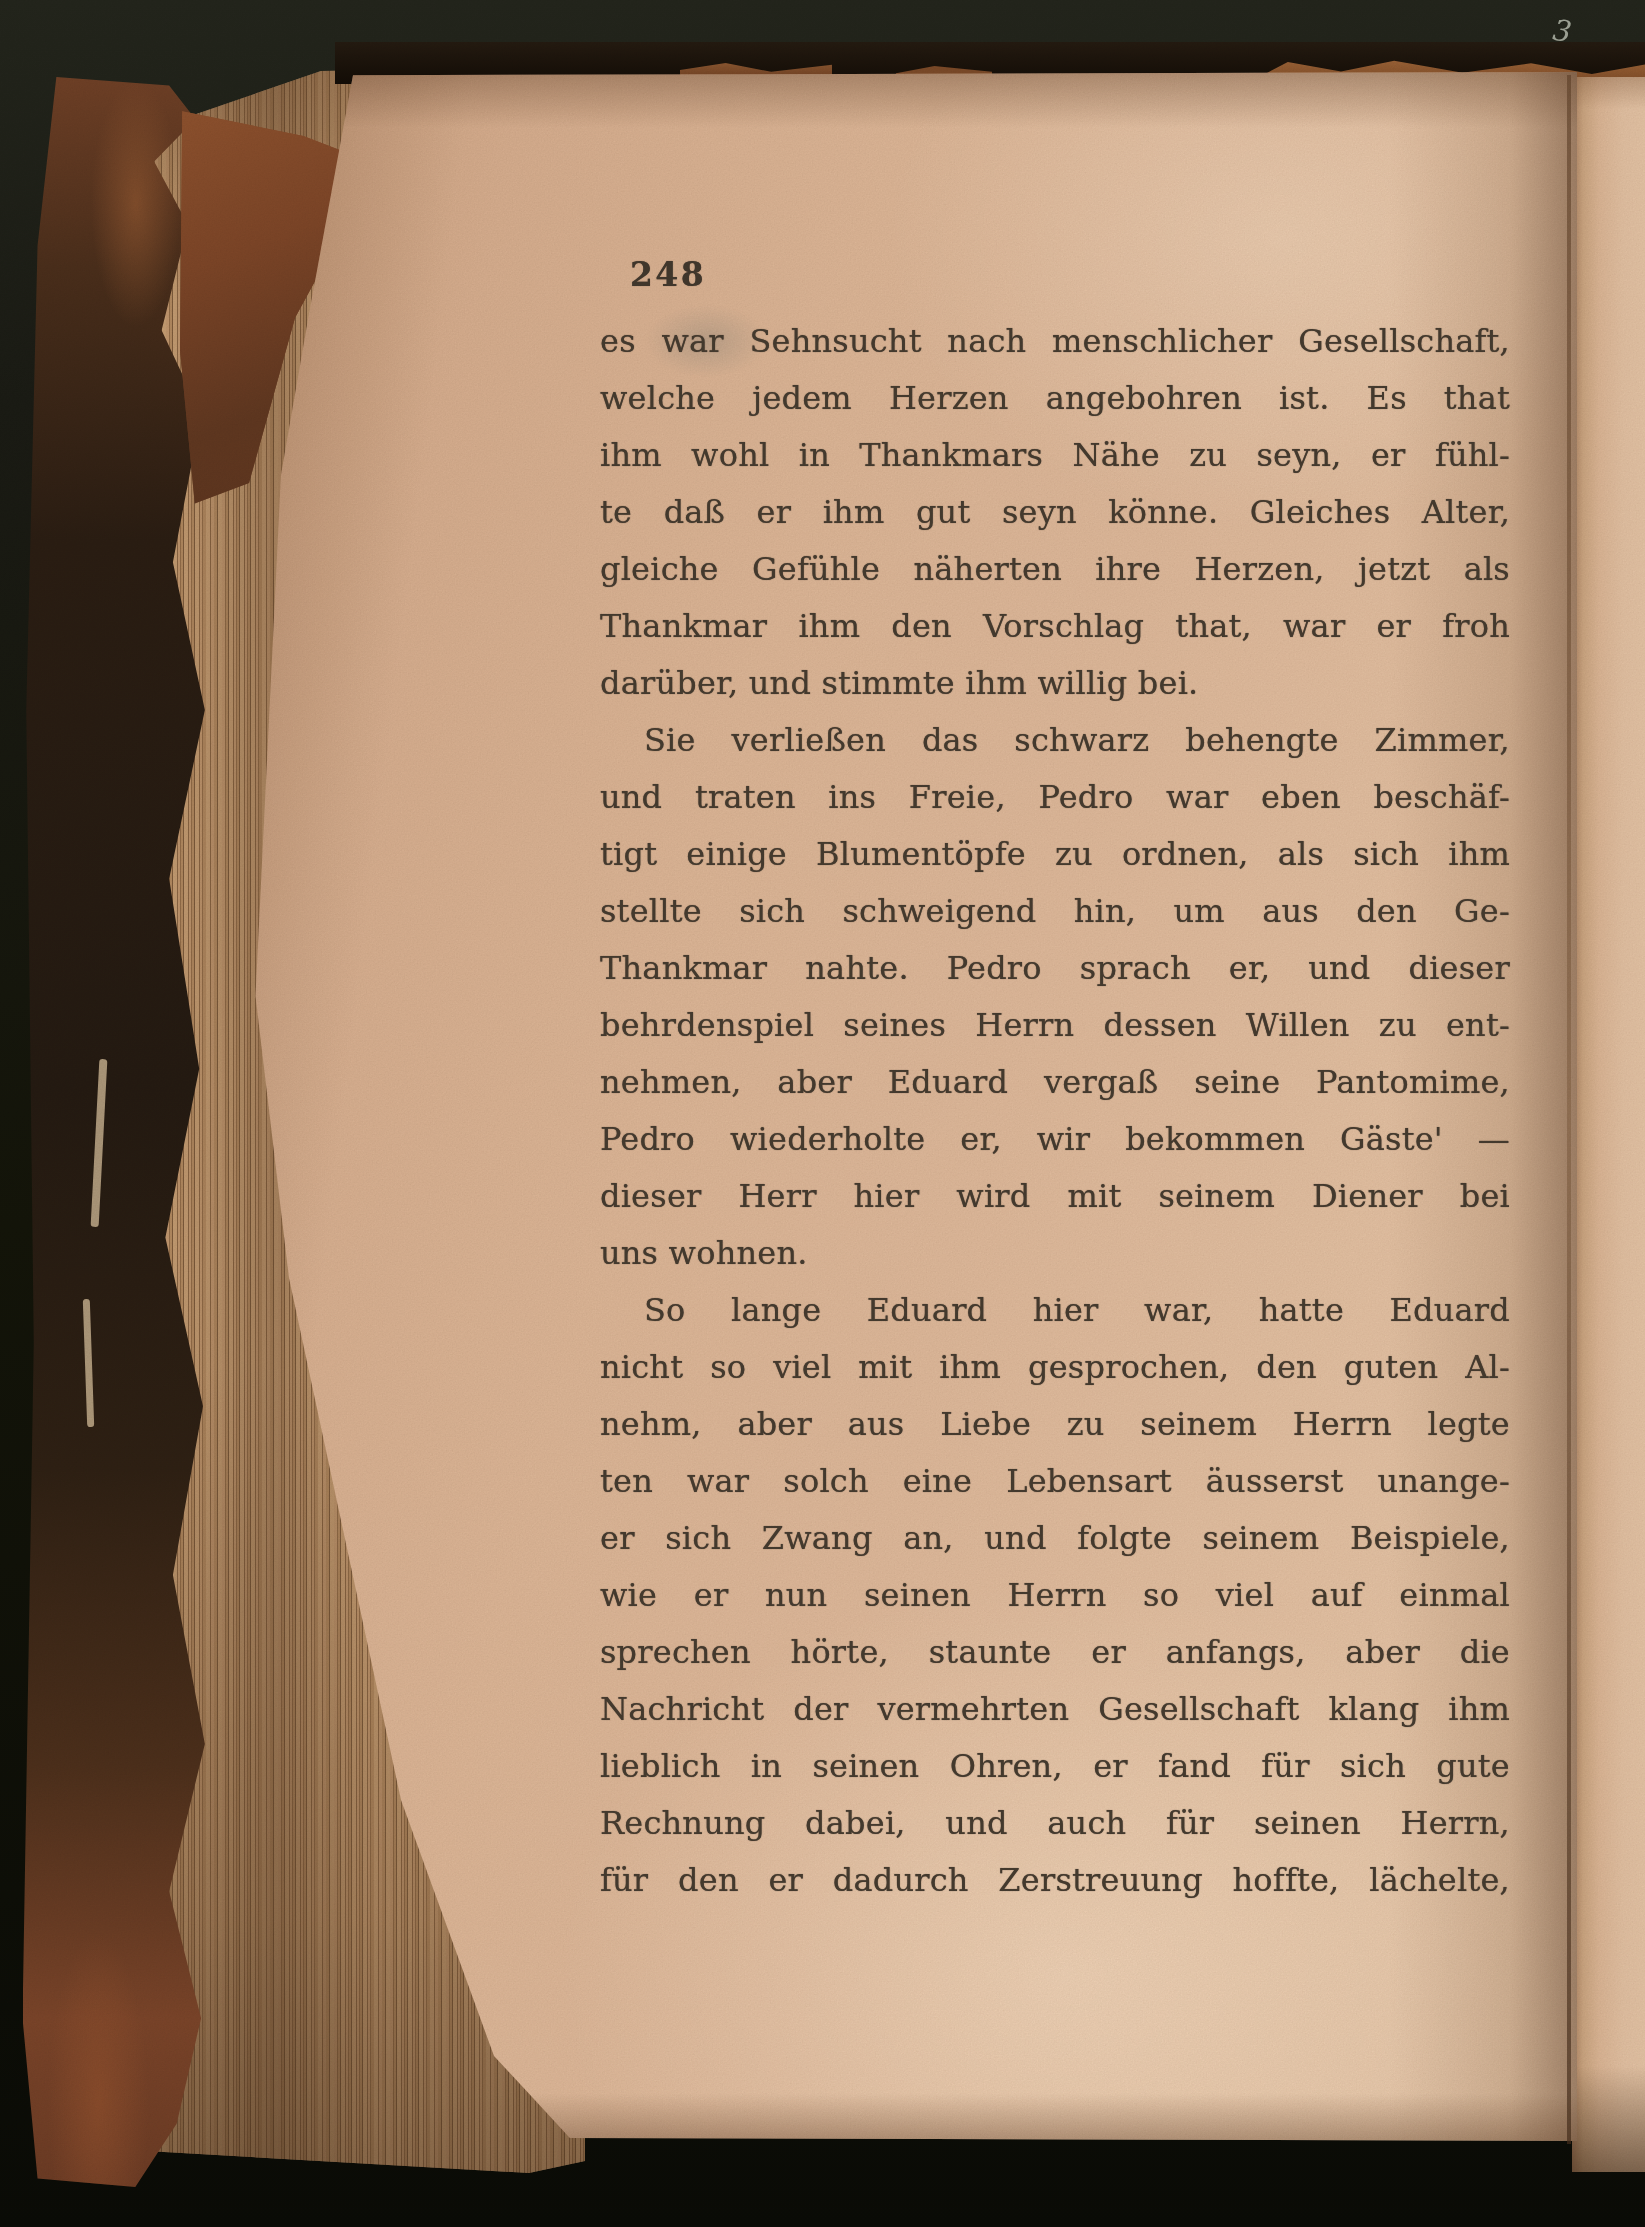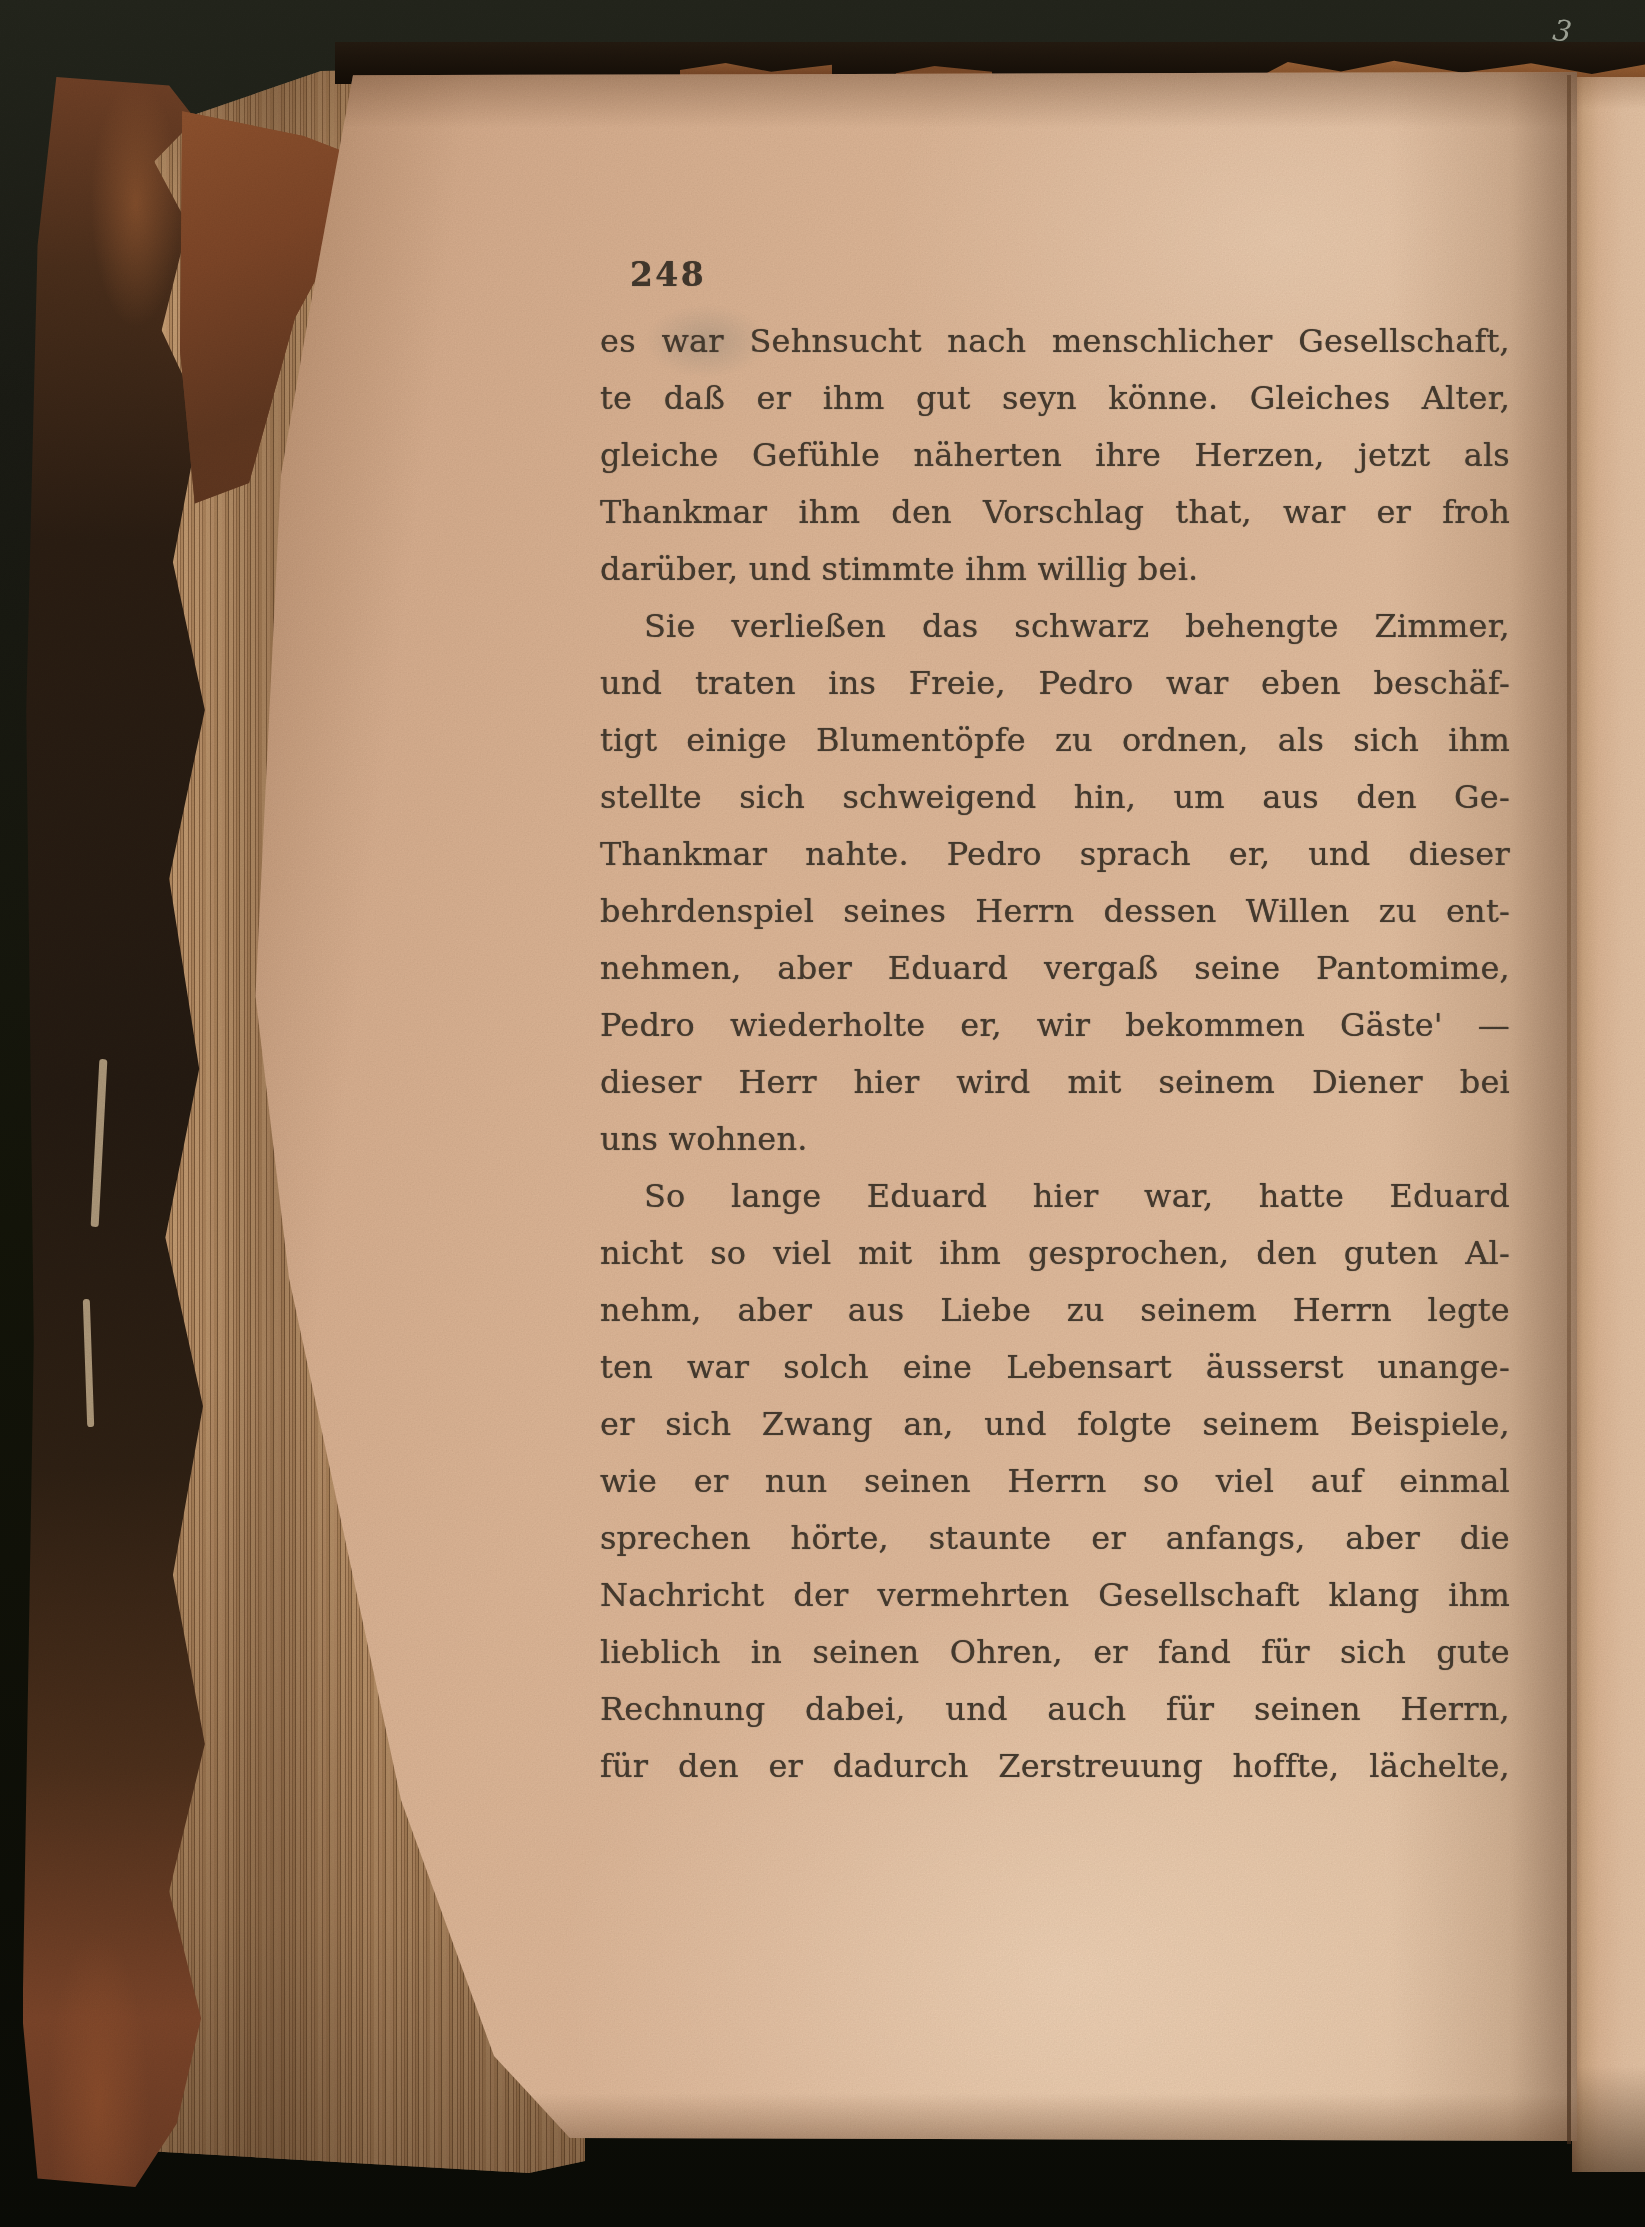--- a/index.html
+++ b/index.html
@@ -163,20 +163,22 @@
     <div class="page-shade-top"></div>
     <div class="page-shade-gutter"></div>
     <div class="page-shade-bottom"></div>
     <div class="smudge"></div>
 
     <div class="page-number">248</div>
 
     <div class="page-text">
         <div>
           <div class="line">es war Sehnsucht nach menschlicher Gesellschaft,</div>
+          <div class="line">welche jedem Herzen angebohren ist. Es that</div>
+          <div class="line">ihm wohl in Thankmars Nähe zu seyn, er fühl-</div>
           <div class="line">te daß er ihm gut seyn könne. Gleiches Alter,</div>
           <div class="line">gleiche Gefühle näherten ihre Herzen, jetzt als</div>
           <div class="line">Thankmar ihm den Vorschlag that, war er froh</div>
           <div class="line short">darüber, und stimmte ihm willig bei.</div>
         </div>
         <div>
           <div class="line indent">Sie verließen das schwarz behengte Zimmer,</div>
           <div class="line">und traten ins Freie, Pedro war eben beschäf-</div>
           <div class="line">tigt einige Blumentöpfe zu ordnen, als sich ihm</div>
           <div class="line">stellte sich schweigend hin, um aus den Ge-</div>

